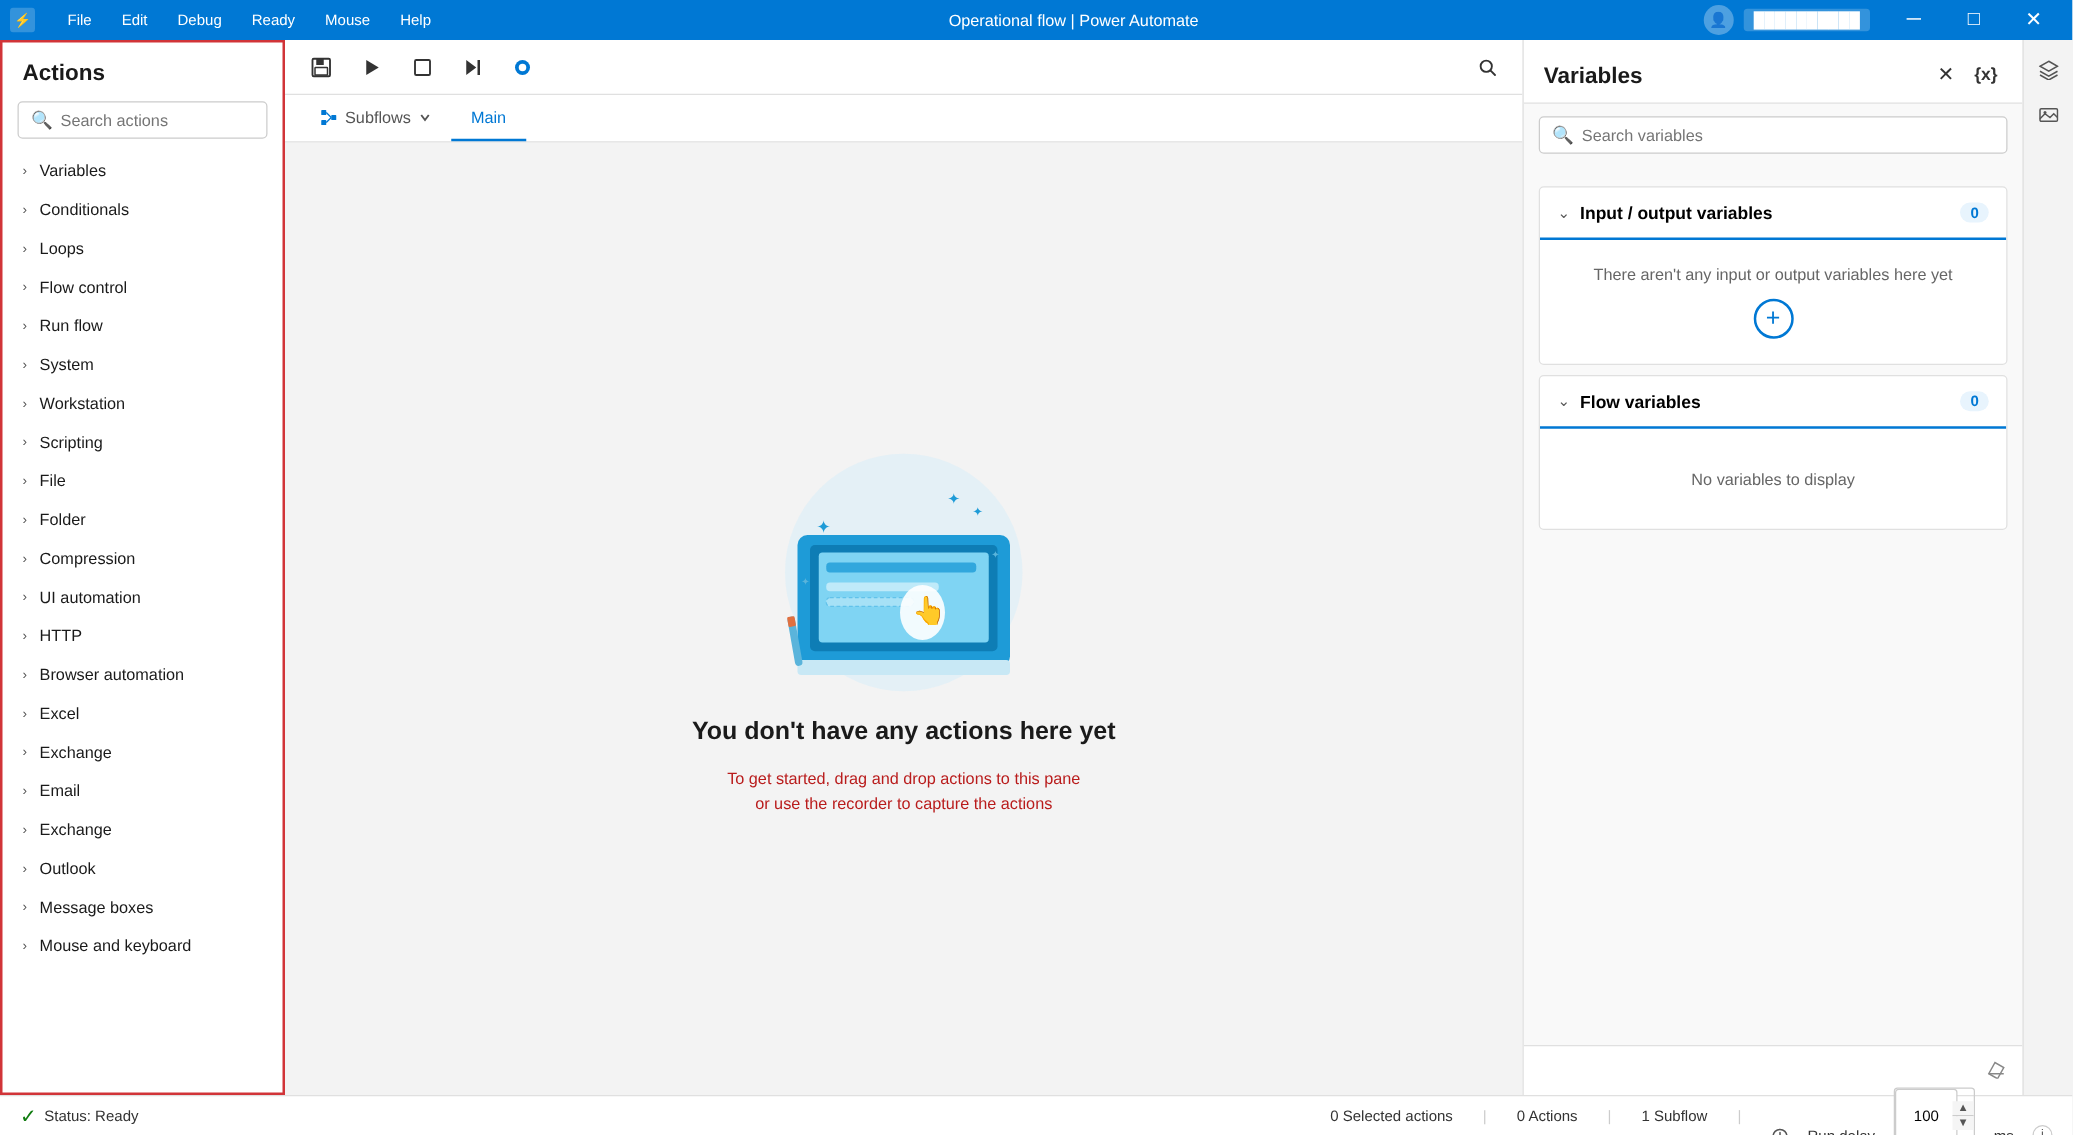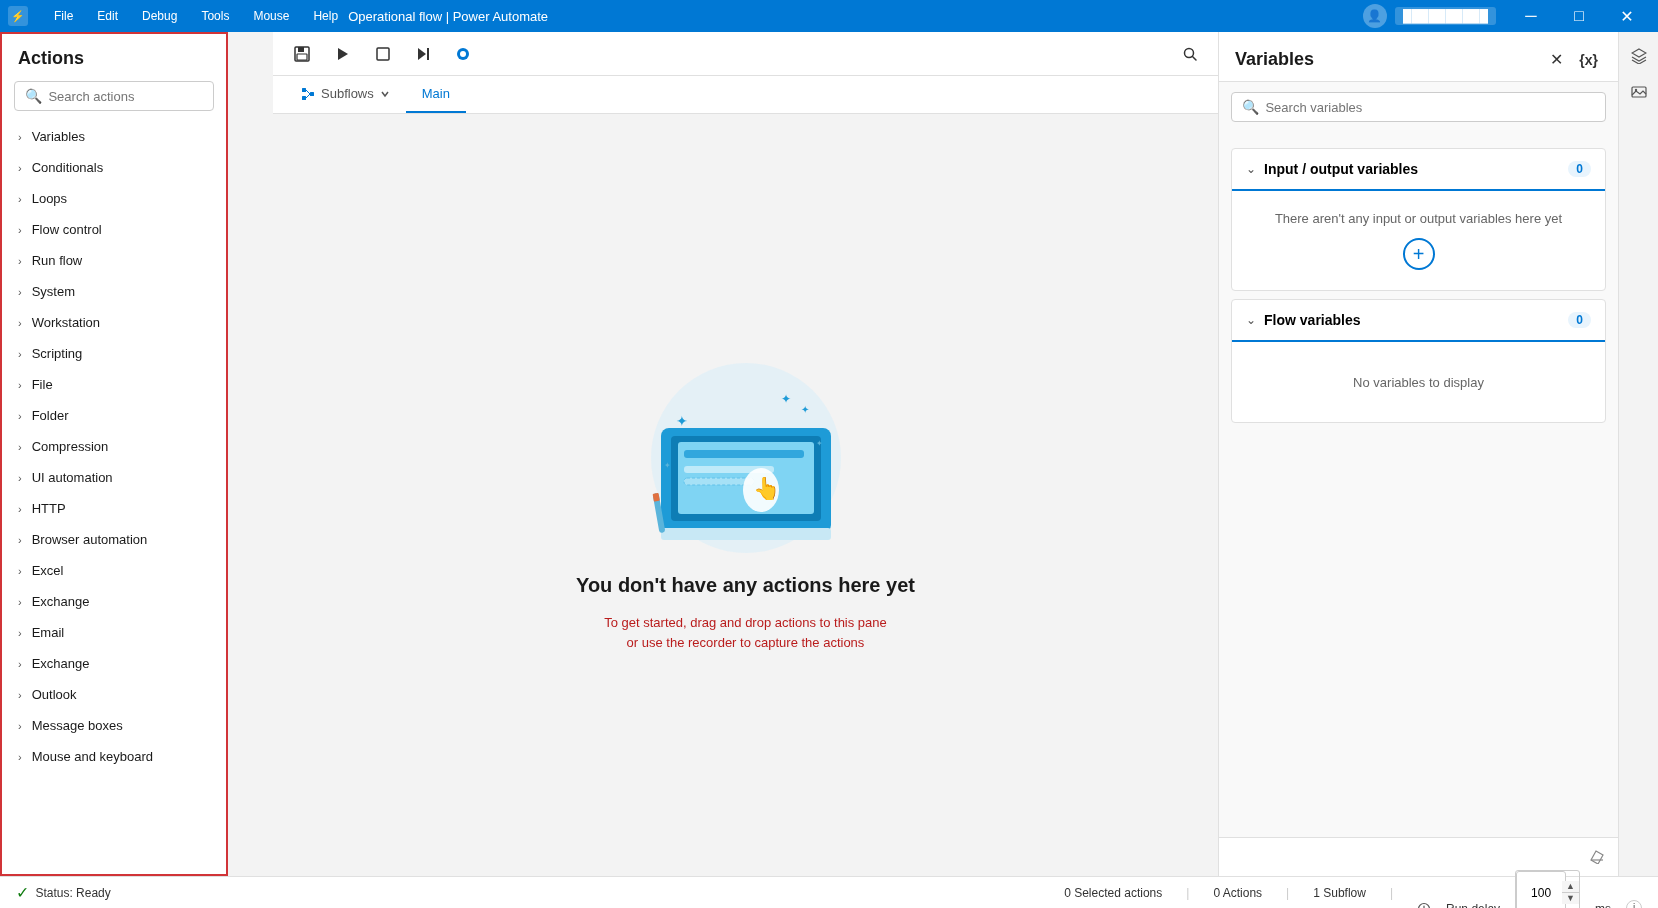--- a/index.html
+++ b/index.html
@@ -17,20 +17,21 @@
     }
     .title-bar-menu { display: flex; gap: 4px; }
     .title-bar-menu span {
       padding: 4px 10px;
       cursor: pointer;
       border-radius: 3px;
       font-size: 12px;
     }
     .title-bar-center {
       flex: 1;
+      text-align: center;
       font-size: 13px;
       font-weight: 400;
     }
     .title-bar-controls { display: flex; gap: 2px; }
     .title-bar-controls button {
       background: none;
       border: none;
       color: white;
       width: 46px;
       height: 32px;
@@ -104,21 +105,20 @@
       color: #555;
     }
 
     
     .flow-area {
       flex: 1;
       display: flex;
       flex-direction: column;
       background: #f3f3f3;
       overflow: hidden;
-      margin-left: 45px;
     }
 
     
     .toolbar {
       background: white;
       border-bottom: 1px solid #e0e0e0;
       height: 44px;
       display: flex;
       align-items: center;
       padding: 0 12px;
@@ -380,21 +380,21 @@
   <div style="display:flex;align-items:center;margin-right:8px;">
     <svg width="20" height="20" viewBox="0 0 20 20" fill="none" style="margin-right:8px;">
       <rect width="20" height="20" rx="3" fill="white" opacity="0.2"></rect>
       <text x="10" y="14" text-anchor="middle" fill="white" font-size="11">⚡</text>
     </svg>
   </div>
   <div class="title-bar-menu">
     <span>File</span>
     <span>Edit</span>
     <span>Debug</span>
-    <span>Tools</span>
+    <span>Ready</span>
     <span>Mouse</span>
     <span>Help</span>
   </div>
   <div class="title-bar-center">Operational flow | Power Automate</div>
   <div style="display:flex;align-items:center;margin-right:12px;gap:8px;">
     <div style="width:24px;height:24px;border-radius:50%;background:rgba(255,255,255,0.3);display:flex;align-items:center;justify-content:center;">
       <span style="font-size:12px;">👤</span>
     </div>
     <div style="background:rgba(255,255,255,0.2);border-radius:3px;padding:2px 8px;font-size:12px;">██████████</div>
   </div>

